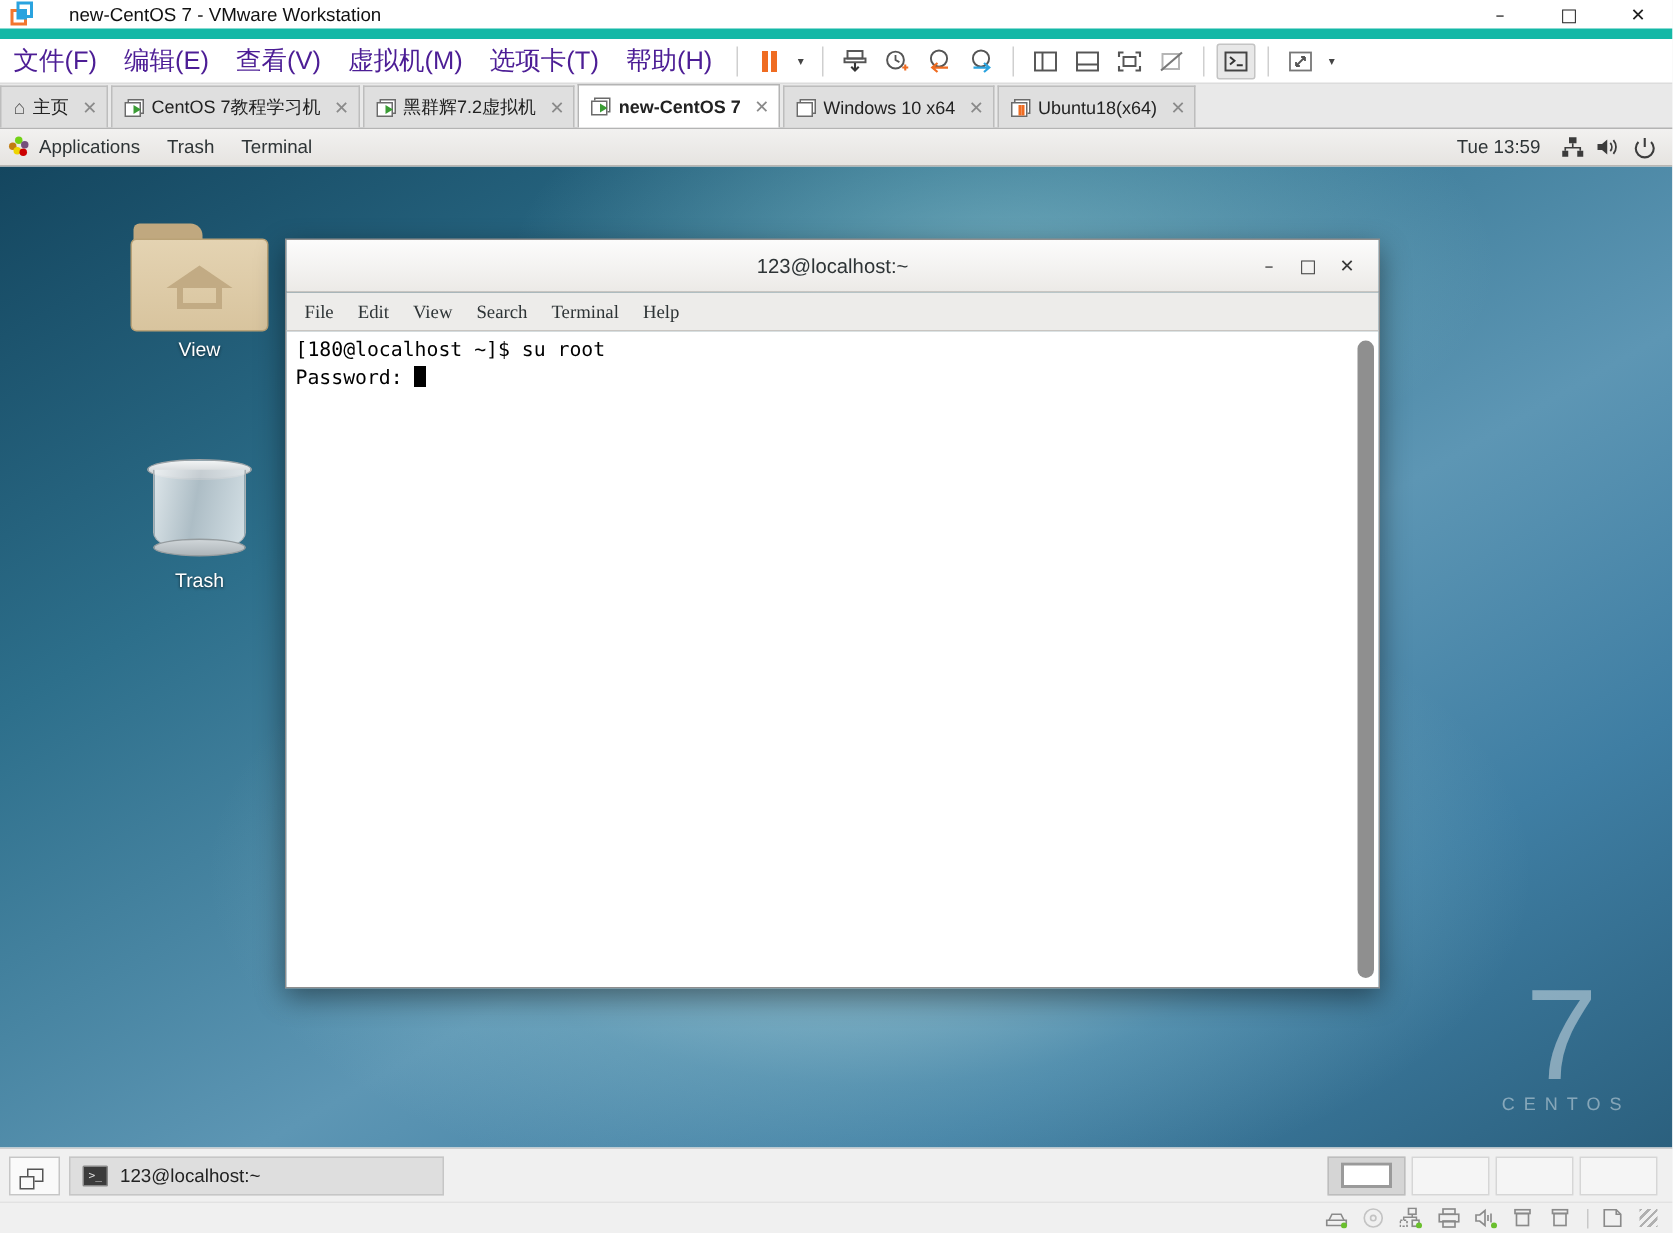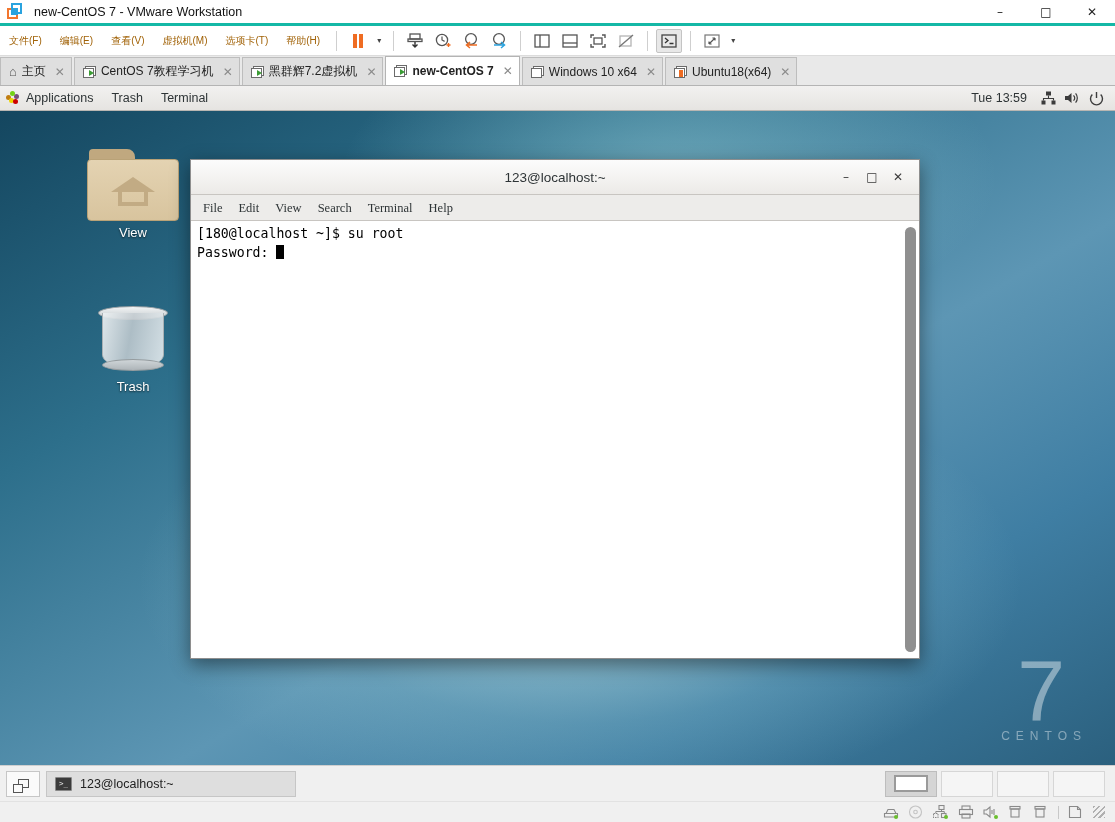--- a/index.html
+++ b/index.html
@@ -9,21 +9,21 @@
     font-family: "Liberation Sans", sans-serif;
     background: #f0f0f0;
   }
 
   
   .vm-window { width: 1115px; height: 822px; display: flex; flex-direction: column; background:#ffffff; }
 
   
   .titlebar {
     height: 26px; background:#ffffff; display:flex; align-items:center;
-    border-bottom: 3px solid #14b8a6; flex: 0 0 26px;
+    border-bottom: 7px solid #14b8a6; flex: 0 0 26px; gap: 12px;
   }
   .app-icon { width: 22px; height: 22px; margin-left:4px; position:relative; flex:0 0 22px; }
   .app-icon .sq-blue {
     position:absolute; left:7px; top:2px; width:11px; height:11px;
     border:2px solid #2aa3df; background:#ffffff;
   }
   .app-icon .sq-orange {
     position:absolute; left:3px; top:7px; width:11px; height:11px;
     border:2px solid #f2762e; background:#ffffff;
   }
@@ -36,21 +36,21 @@
   .win-btn {
     width:46px; height:26px; display:flex; align-items:center; justify-content:center;
     font-size:12px; color:#222; font-family:"DejaVu Sans", sans-serif;
   }
 
   
   .menurow {
     height: 30px; background:#ffffff; display:flex; align-items:center;
     flex: 0 0 30px; border-bottom:1px solid #dcdcdc;
   }
-  .menu-item { font-size:10px; color:#a16207; padding:0 9px; line-height:30px; cursor:default; }
+  .menu-item { font-size:17px; color:#4c1d95; padding:0 9px; line-height:30px; cursor:default; }
   .tb-sep { width:1px; height:20px; background:#cfcfcf; margin:0 7px; }
   .tb-btn {
     width:26px; height:24px; display:flex; align-items:center; justify-content:center;
     margin: 0 1px; border-radius:2px;
   }
   .tb-btn.active { background:#e8e8e8; border:1px solid #c4c4c4; }
   .caret { font-size:8px; color:#444; width:14px; text-align:center; }
 
   
   .tabstrip {

